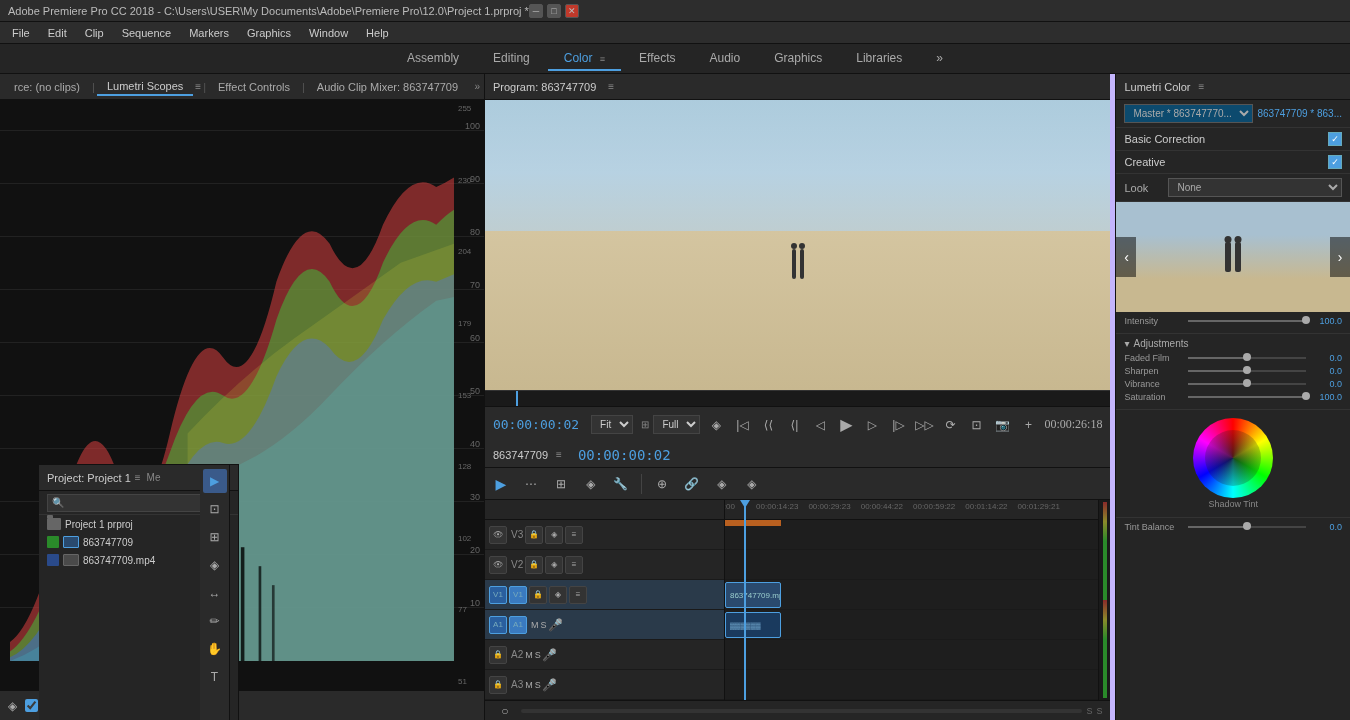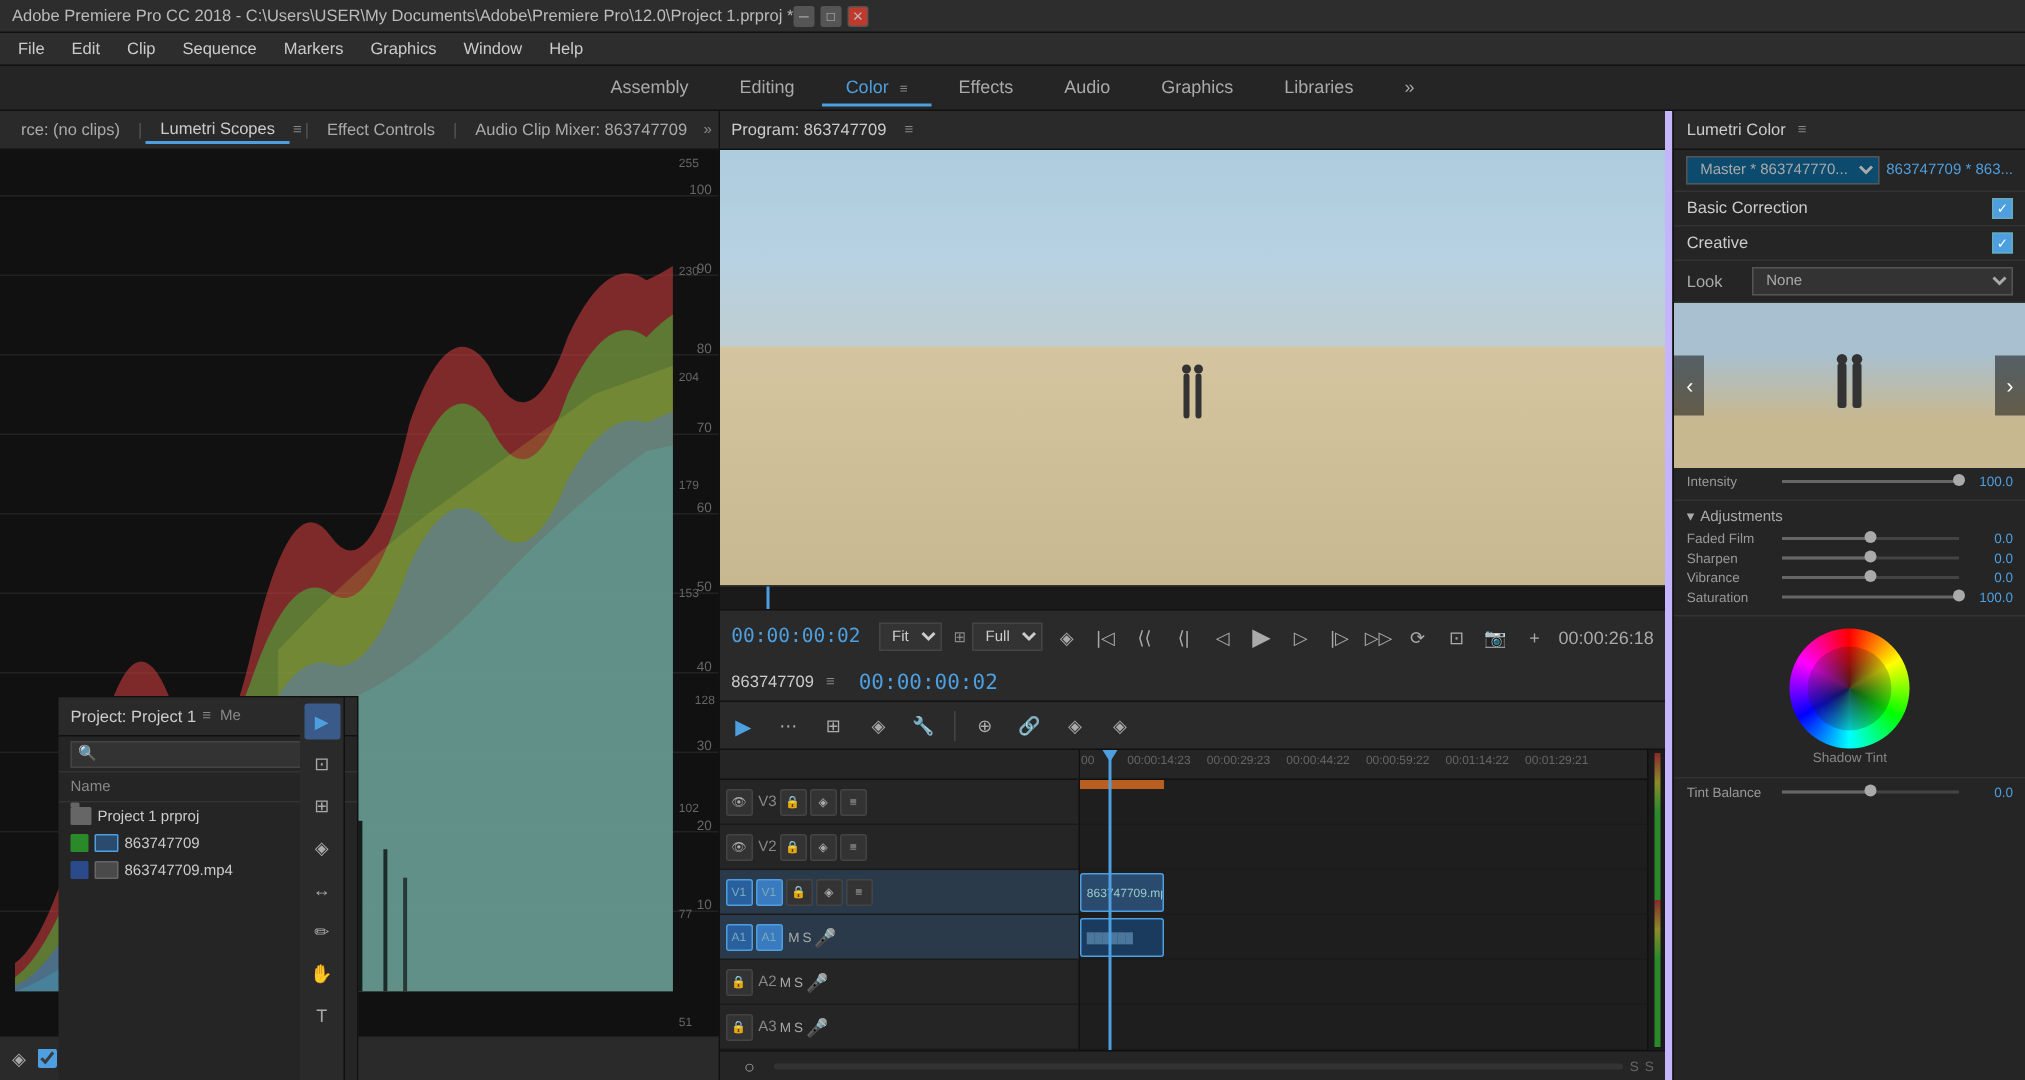--- a/index.html
+++ b/index.html
@@ -297,21 +297,21 @@
       cursor: pointer;
       display: flex;
       align-items: center;
       justify-content: center;
       font-size: 12px;
     }
     .ctrl-btn.play { font-size: 16px; }
 
     .monitor-end-time {
       color: #aaa;
-      font-family: Liberation Sans, sans-serif;
+      font-family: Liberation Serif, serif;
       font-size: 12px;
       margin-left: auto;
     }
 
     .fit-select {
       background: #333;
       border: 1px solid #444;
       color: #ccc;
       font-size: 10px;
       padding: 2px 4px;
@@ -919,21 +919,21 @@
             <span class="grid-label">10</span>
           </div>
       </div>
 
       <div style="position:absolute;right:0;top:0;bottom:0;width:28px;display:flex;flex-direction:column;justify-content:space-between;padding:4px 2px;">
         <span style="font-size:8px;color:#666;">255</span>
         <span style="font-size:8px;color:#666;">230</span>
         <span style="font-size:8px;color:#666;">204</span>
         <span style="font-size:8px;color:#666;">179</span>
         <span style="font-size:8px;color:#666;">153</span>
-        <span style="font-size:8px;color:#666;text-align:right;">128</span>
+        <span style="font-size:8px;color:#666;">128</span>
         <span style="font-size:8px;color:#666;">102</span>
         <span style="font-size:8px;color:#666;">77</span>
         <span style="font-size:8px;color:#666;">51</span>
       </div>
 
       <svg style="position:absolute;left:10px;right:30px;top:5%;bottom:5%;width:calc(100% - 40px);height:90%;" viewBox="0 0 500 280" preserveAspectRatio="none">
 
         <path d="M0,270 Q30,260 60,200 Q90,140 120,180 Q150,220 180,160 Q210,100 240,120 Q270,140 300,80 Q330,40 360,60 Q390,90 420,50 Q450,20 480,30 Q490,28 500,25 L500,280 L0,280 Z" fill="rgba(200,60,60,0.6)"></path>
 
         <path d="M0,275 Q30,265 60,220 Q90,170 120,190 Q150,210 180,170 Q210,130 240,140 Q270,150 300,100 Q330,60 360,80 Q390,110 420,70 Q450,40 480,50 Q490,45 500,42 L500,280 L0,280 Z" fill="rgba(60,200,60,0.5)"></path>
@@ -1261,21 +1261,20 @@
   <div class="project-header">
     <span>Project: Project 1</span>
     <span style="color:#888;font-size:10px;">≡</span>
     <span style="margin-left:2px;color:#888;font-size:10px;">Me</span>
     <span style="margin-left:auto;color:#888;font-size:10px;">»</span>
   </div>
   <div class="project-list-header">
     <input type="text" class="search-box" placeholder="🔍" style="">
     <button class="ctrl-btn" style="font-size:10px;">📁</button>
   </div>
-  <div style="padding:4px 8px;font-size:10px;color:#888;border-bottom:1px solid #333;">Name</div>
   <div class="project-item">
     <div class="item-icon-folder"></div>
     <span>Project 1 prproj</span>
   </div>
   <div class="project-item">
     <div class="item-color-green"></div>
     <div class="item-icon-clip"></div>
     <span>863747709</span>
   </div>
   <div class="project-item">

